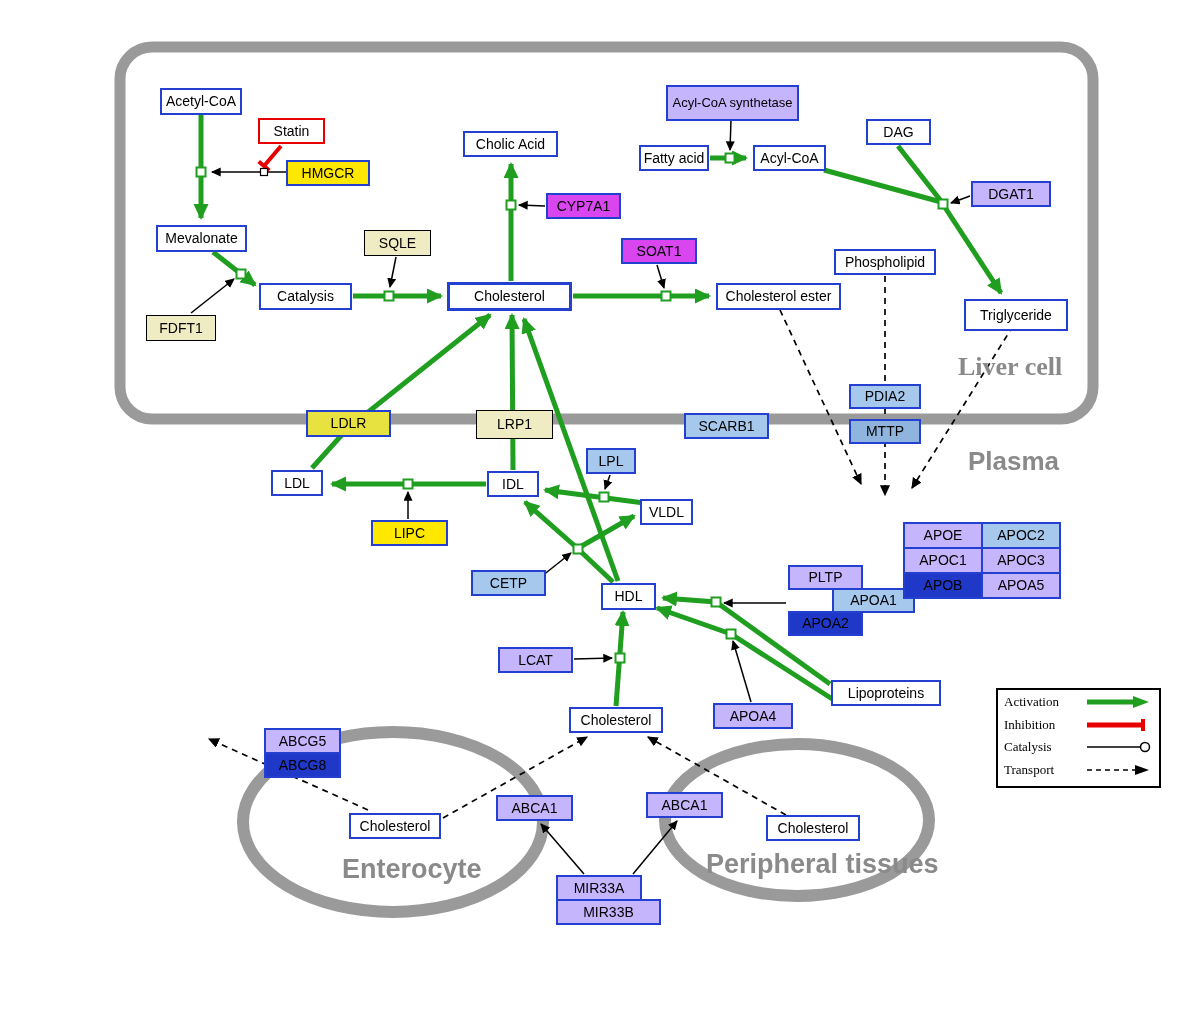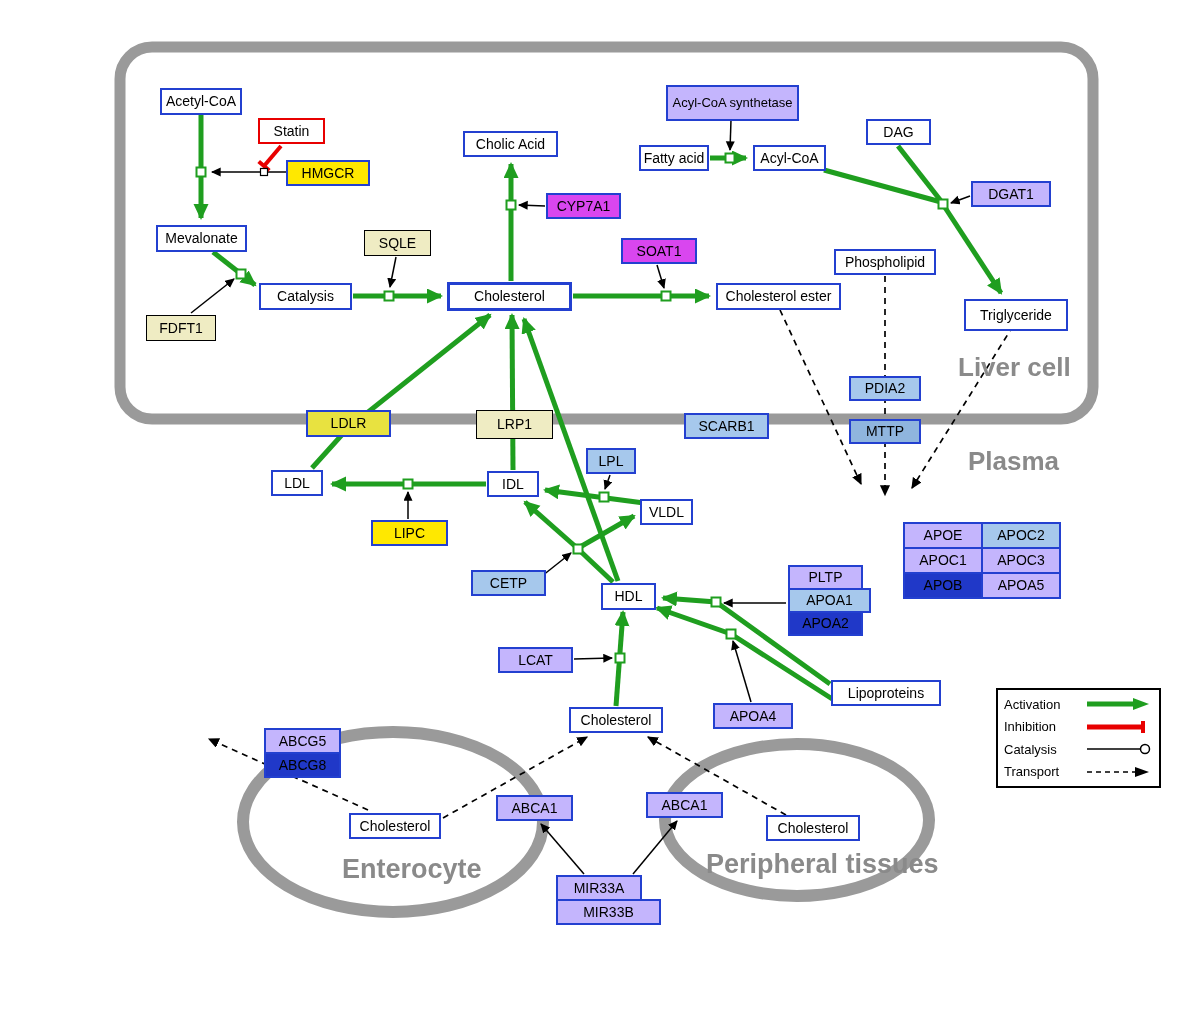--- a/index.html
+++ b/index.html
@@ -19,21 +19,21 @@
   .b-light{background:#A6C8EC;}
   .b-light2{background:#8FB5DE;margin-top:12px;}
   .b-dark{background:#2038C8;}
   .small{font-size:13px;}
   .comp-label{position:absolute;z-index:1;font-weight:bold;color:#8A8A8A;}
   .comp-label.big{font-size:26px;}
   .comp-label.mid{font-size:27px;}
   #legend{position:absolute;left:996px;top:688px;width:165px;height:100px;z-index:3;
           background:#fff;border:2px solid #000;box-sizing:border-box;
           display:flex;flex-direction:column;justify-content:space-evenly;padding:2px 6px;}
-  .lg-row{display:flex;align-items:center;justify-content:space-between;height:20px;}
+  .lg-row{display:flex;justify-content:space-between;height:20px;font-family:Liberation Serif, serif;}
   .lg-label{font-size:13px;color:#000;}
 </style>
 </head>
 <body>
 
 <div id="canvas">
 
   <svg id="edges" width="1200" height="1013" viewBox="0 0 1200 1013">
     <defs>
       <marker id="ag" markerWidth="3.4" markerHeight="3.2" refX="2.8" refY="1.5" orient="auto" markerUnits="strokeWidth">
@@ -114,21 +114,21 @@
       <rect x="403.5" y="479.5" width="9" height="9"></rect>
       <rect x="599.5" y="492.5" width="9" height="9"></rect>
       <rect x="573.5" y="544.5" width="9" height="9"></rect>
       <rect x="711.5" y="597.5" width="9" height="9"></rect>
       <rect x="726.5" y="629.5" width="9" height="9"></rect>
       <rect x="615.5" y="653.5" width="9" height="9"></rect>
       <rect x="260.5" y="168.5" width="7" height="7" stroke="#000" stroke-width="1.2"></rect>
     </g>
   </svg>
 
-  <div class="comp-label big" style="left:958px;top:352px;">Liver cell</div>
+  <div class="comp-label big" style="left:958px;top:352px;font-family:Liberation Serif, serif;">Liver cell</div>
   <div class="comp-label big" style="left:968px;top:446px;">Plasma</div>
   <div class="comp-label mid" style="left:342px;top:854px;">Enterocyte</div>
   <div class="comp-label mid" style="left:706px;top:849px;">Peripheral tissues</div>
 
   <div class="node" style="left:160px;top:88px;width:82px;height:27px">Acetyl-CoA</div>
   <div class="node red-border" style="left:258px;top:118px;width:67px;height:26px">Statin</div>
   <div class="node yellow" style="left:286px;top:160px;width:84px;height:26px">HMGCR</div>
   <div class="node" style="left:156px;top:225px;width:91px;height:27px">Mevalonate</div>
   <div class="node khaki" style="left:364px;top:230px;width:67px;height:26px">SQLE</div>
   <div class="node khaki" style="left:146px;top:315px;width:70px;height:26px">FDFT1</div>
@@ -138,37 +138,37 @@
   <div class="node b-med" style="left:546px;top:193px;width:75px;height:26px">CYP7A1</div>
   <div class="node b-med" style="left:621px;top:238px;width:76px;height:26px">SOAT1</div>
   <div class="node" style="left:716px;top:283px;width:125px;height:27px">Cholesterol ester</div>
   <div class="node b-royal small" style="left:666px;top:85px;width:133px;height:36px">Acyl-CoA synthetase</div>
   <div class="node" style="left:639px;top:145px;width:70px;height:26px">Fatty acid</div>
   <div class="node" style="left:753px;top:145px;width:73px;height:26px">Acyl-CoA</div>
   <div class="node" style="left:866px;top:119px;width:65px;height:26px">DAG</div>
   <div class="node b-royal" style="left:971px;top:181px;width:80px;height:26px">DGAT1</div>
   <div class="node" style="left:834px;top:249px;width:102px;height:26px">Phospholipid</div>
   <div class="node" style="left:964px;top:299px;width:104px;height:32px">Triglyceride</div>
-  <div class="node b-light" style="left:849px;top:376px;width:72px;height:25px">PDIA2</div>
+  <div class="node b-light" style="left:849px;top:384px;width:72px;height:25px">PDIA2</div>
   <div class="node b-light2" style="left:849px;top:407px;width:72px;height:25px">MTTP</div>
 
   <div class="node yellow2" style="left:306px;top:410px;width:85px;height:27px">LDLR</div>
   <div class="node khaki" style="left:476px;top:410px;width:77px;height:29px">LRP1</div>
   <div class="node b-light" style="left:684px;top:413px;width:85px;height:26px">SCARB1</div>
 
   <div class="node" style="left:271px;top:470px;width:52px;height:26px">LDL</div>
   <div class="node" style="left:487px;top:471px;width:52px;height:26px">IDL</div>
   <div class="node b-light" style="left:586px;top:448px;width:50px;height:26px">LPL</div>
   <div class="node" style="left:640px;top:499px;width:53px;height:26px">VLDL</div>
   <div class="node yellow" style="left:371px;top:520px;width:77px;height:26px">LIPC</div>
   <div class="node b-light" style="left:471px;top:570px;width:75px;height:26px">CETP</div>
   <div class="node" style="left:601px;top:583px;width:55px;height:27px">HDL</div>
   <div class="node b-royal" style="left:498px;top:647px;width:75px;height:26px">LCAT</div>
   <div class="node b-royal" style="left:788px;top:565px;width:75px;height:25px">PLTP</div>
-  <div class="node b-light" style="left:788px;top:588px;width:83px;height:25px">APOA1</div>
+  <div class="node b-light" style="left:832px;top:588px;width:83px;height:25px">APOA1</div>
   <div class="node b-dark" style="left:788px;top:611px;width:75px;height:25px">APOA2</div>
   <div class="node b-royal" style="left:713px;top:703px;width:80px;height:26px">APOA4</div>
   <div class="node" style="left:831px;top:680px;width:110px;height:26px">Lipoproteins</div>
 
   <div class="node b-royal" style="left:903px;top:522px;width:80px;height:27px">APOE</div>
   <div class="node b-light" style="left:981px;top:522px;width:80px;height:27px">APOC2</div>
   <div class="node b-royal" style="left:903px;top:547px;width:80px;height:27px">APOC1</div>
   <div class="node b-royal" style="left:981px;top:547px;width:80px;height:27px">APOC3</div>
   <div class="node b-dark" style="left:903px;top:572px;width:80px;height:27px">APOB</div>
   <div class="node b-royal" style="left:981px;top:572px;width:80px;height:27px">APOA5</div>

